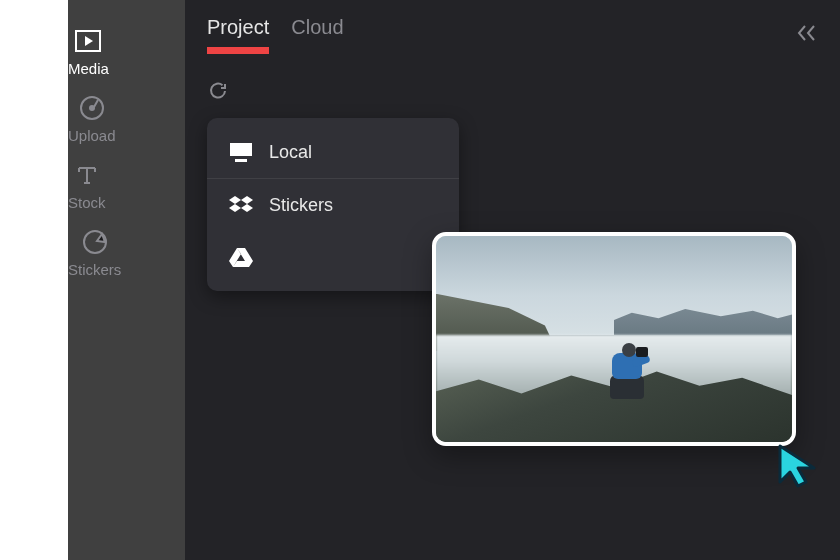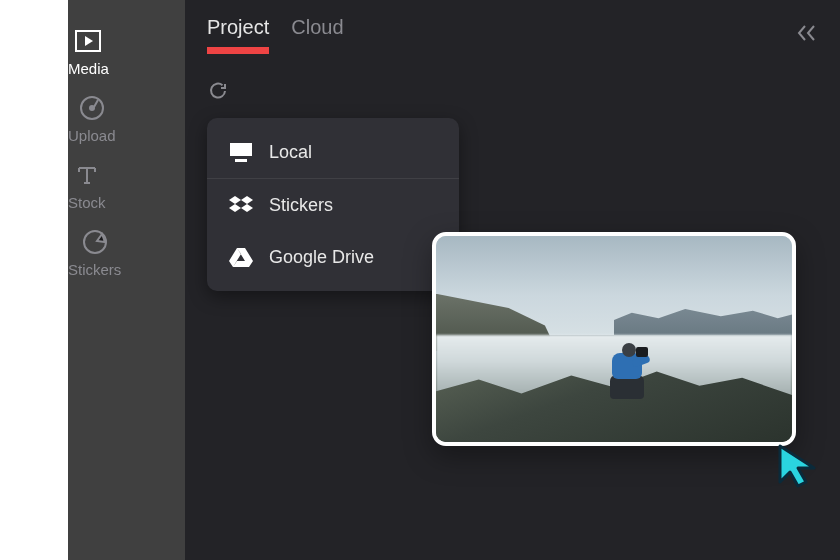--- a/index.html
+++ b/index.html
@@ -122,21 +122,20 @@
             </svg>
         </div>
         <span>Stickers</span>
       </div>
       <div class="dropdown-item">
         <div class="dropdown-icon">
           <svg width="24" height="20" viewBox="0 0 24 20">
               <path d="M8 1 L16 1 L24 14 L16 14 Z M8 1 L0 14 L4 20 L12 7 Z M24 14 L20 20 L4 20 L8 14 Z" fill="#fff"></path>
             </svg>
         </div>
-        <span>Google Drive</span>
       </div>
     </div>
   </div>
 </div>
 
 <div class="thumb">
   <div class="sky"></div>
   <div class="ridge-back"></div>
   <div class="ridge-left"></div>
   <div class="clouds"></div>

